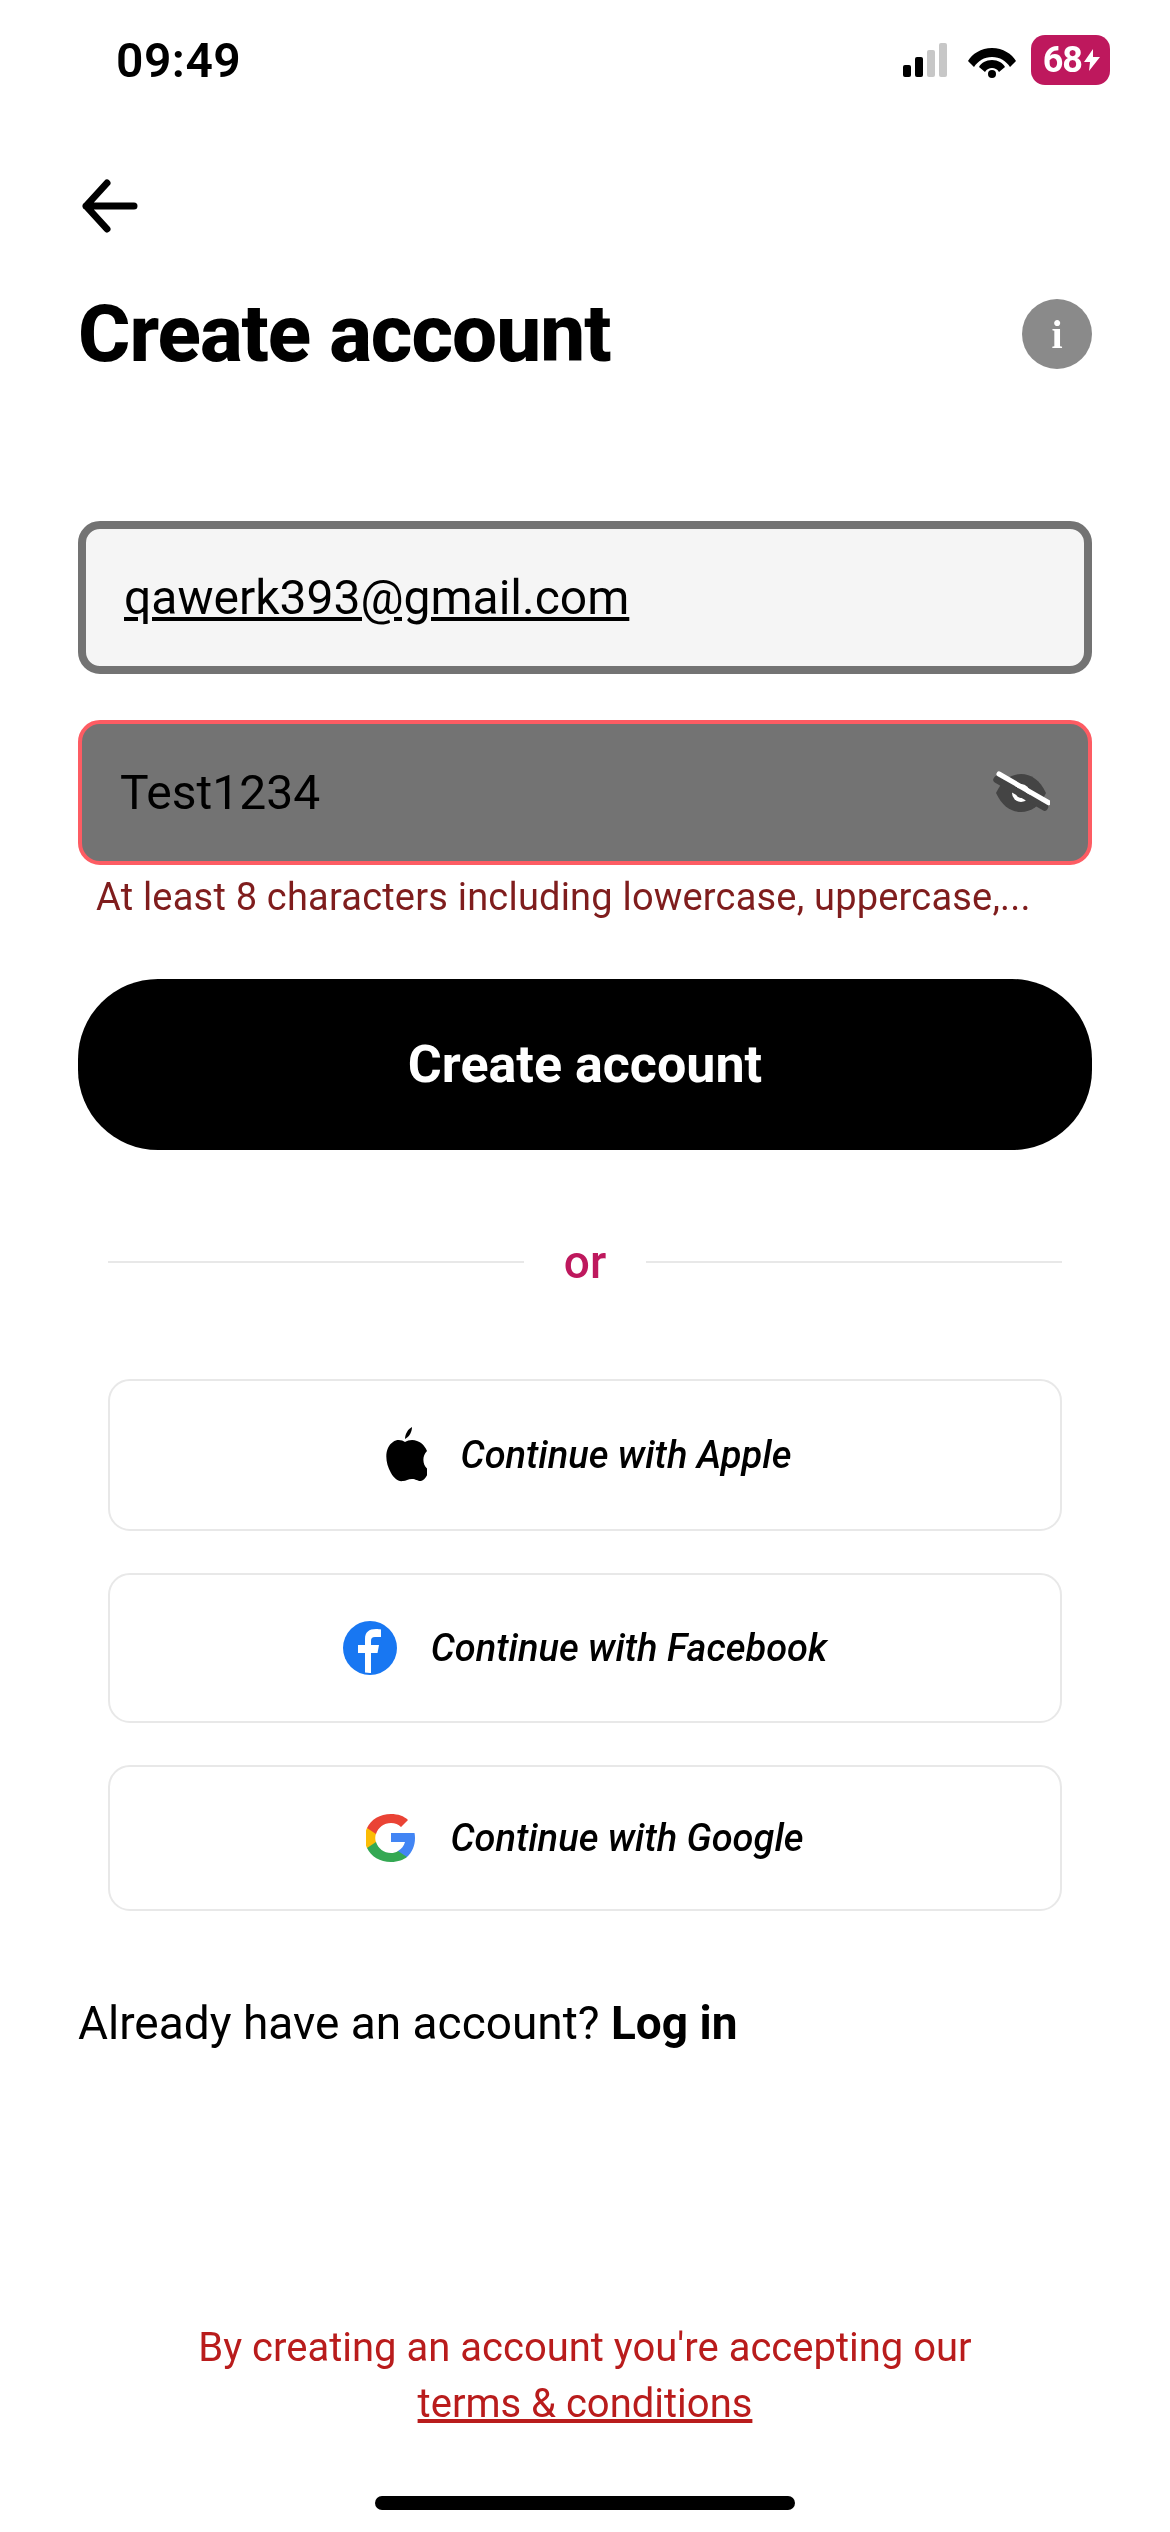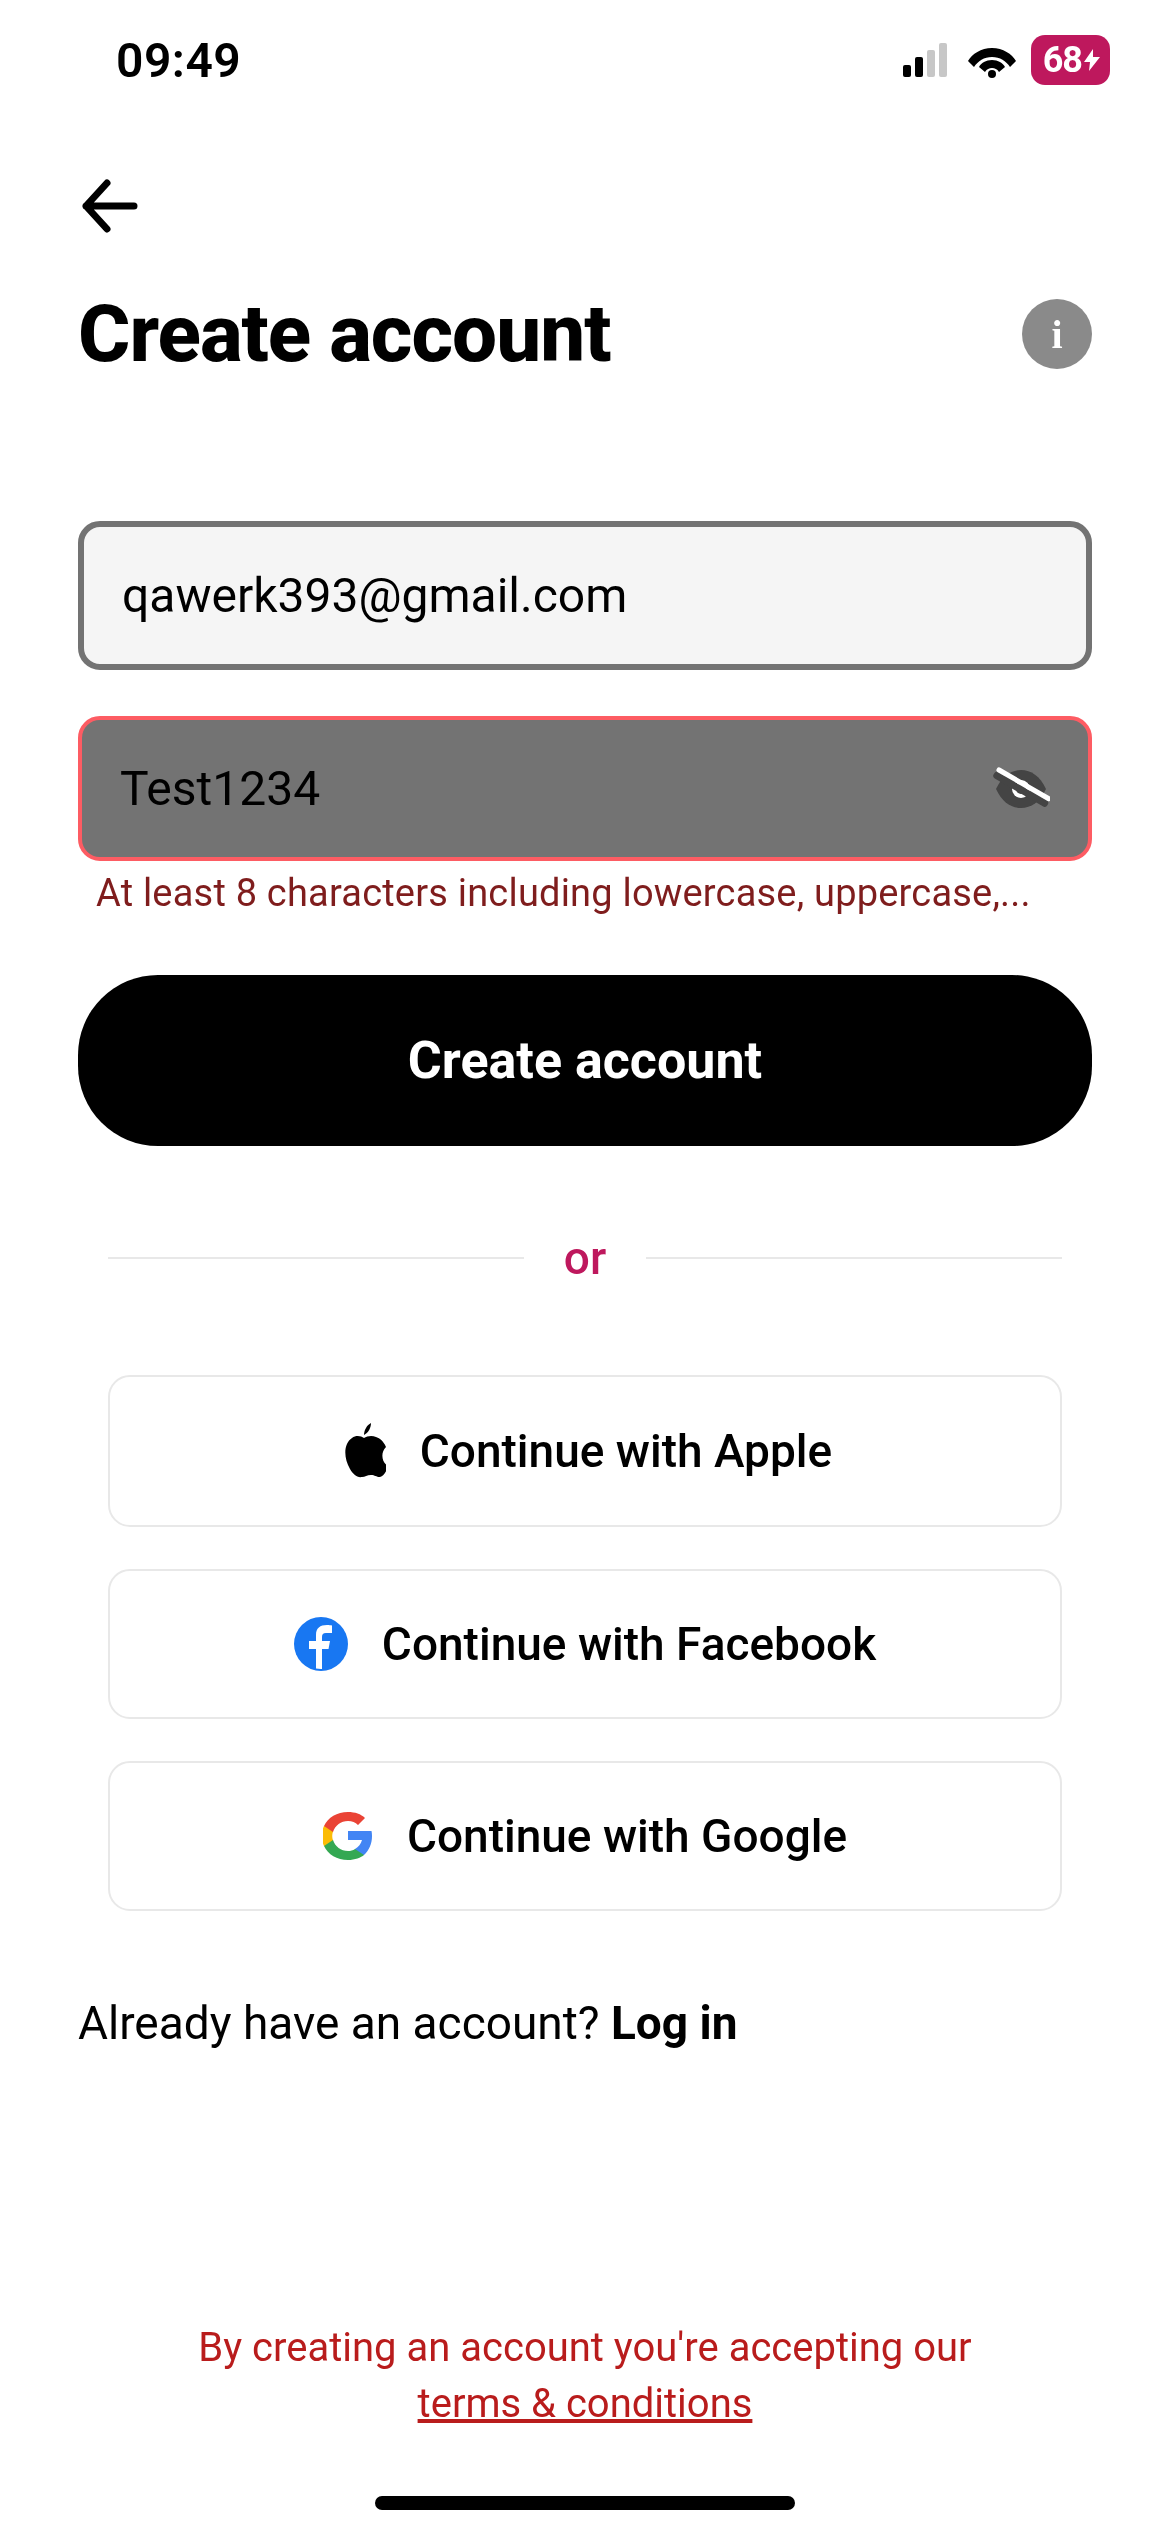--- a/index.html
+++ b/index.html
@@ -59,22 +59,23 @@
       width: 100%;
       border-radius: 22px;
       padding: 40px 38px;
       font-size: 48px;
       display: flex;
       align-items: center;
       justify-content: space-between;
     }
     .field.email {
       background: #f5f5f5;
-      border: 6px solid #737373;
+      border: 8px solid #737373;
       margin-bottom: 46px;
+      text-decoration: underline;
     }
     .field.password {
       background: #737373;
       border: 4px solid #fd5c63;
       margin-bottom: 10px;
     }
     .field-text { flex: 1; }
     .error-msg {
       color: #7f1d1d;
       font-size: 38px;
@@ -98,24 +99,25 @@
     .divider-text { color: #be185d; font-size: 46px; font-weight: 500; }
     .social-btn {
       width: 100%;
       border: 2px solid #e8e8e8;
       border-radius: 22px;
       padding: 46px 0;
       display: flex;
       align-items: center;
       justify-content: center;
       gap: 34px;
-      font-size: 46px;
+      font-size: 38px;
       font-weight: 500;
       margin: 0 30px 42px 30px;
       width: calc(100% - 60px);
+      font-style: italic;
     }
     .login-row { text-align: left; font-size: 46px; margin-top: 85px; }
     .login-link { font-weight: 700; }
     .terms {
       position: absolute;
       bottom: 100px;
       width: 100%;
       text-align: center;
       font-size: 40px;
       color: #b91c1c;

